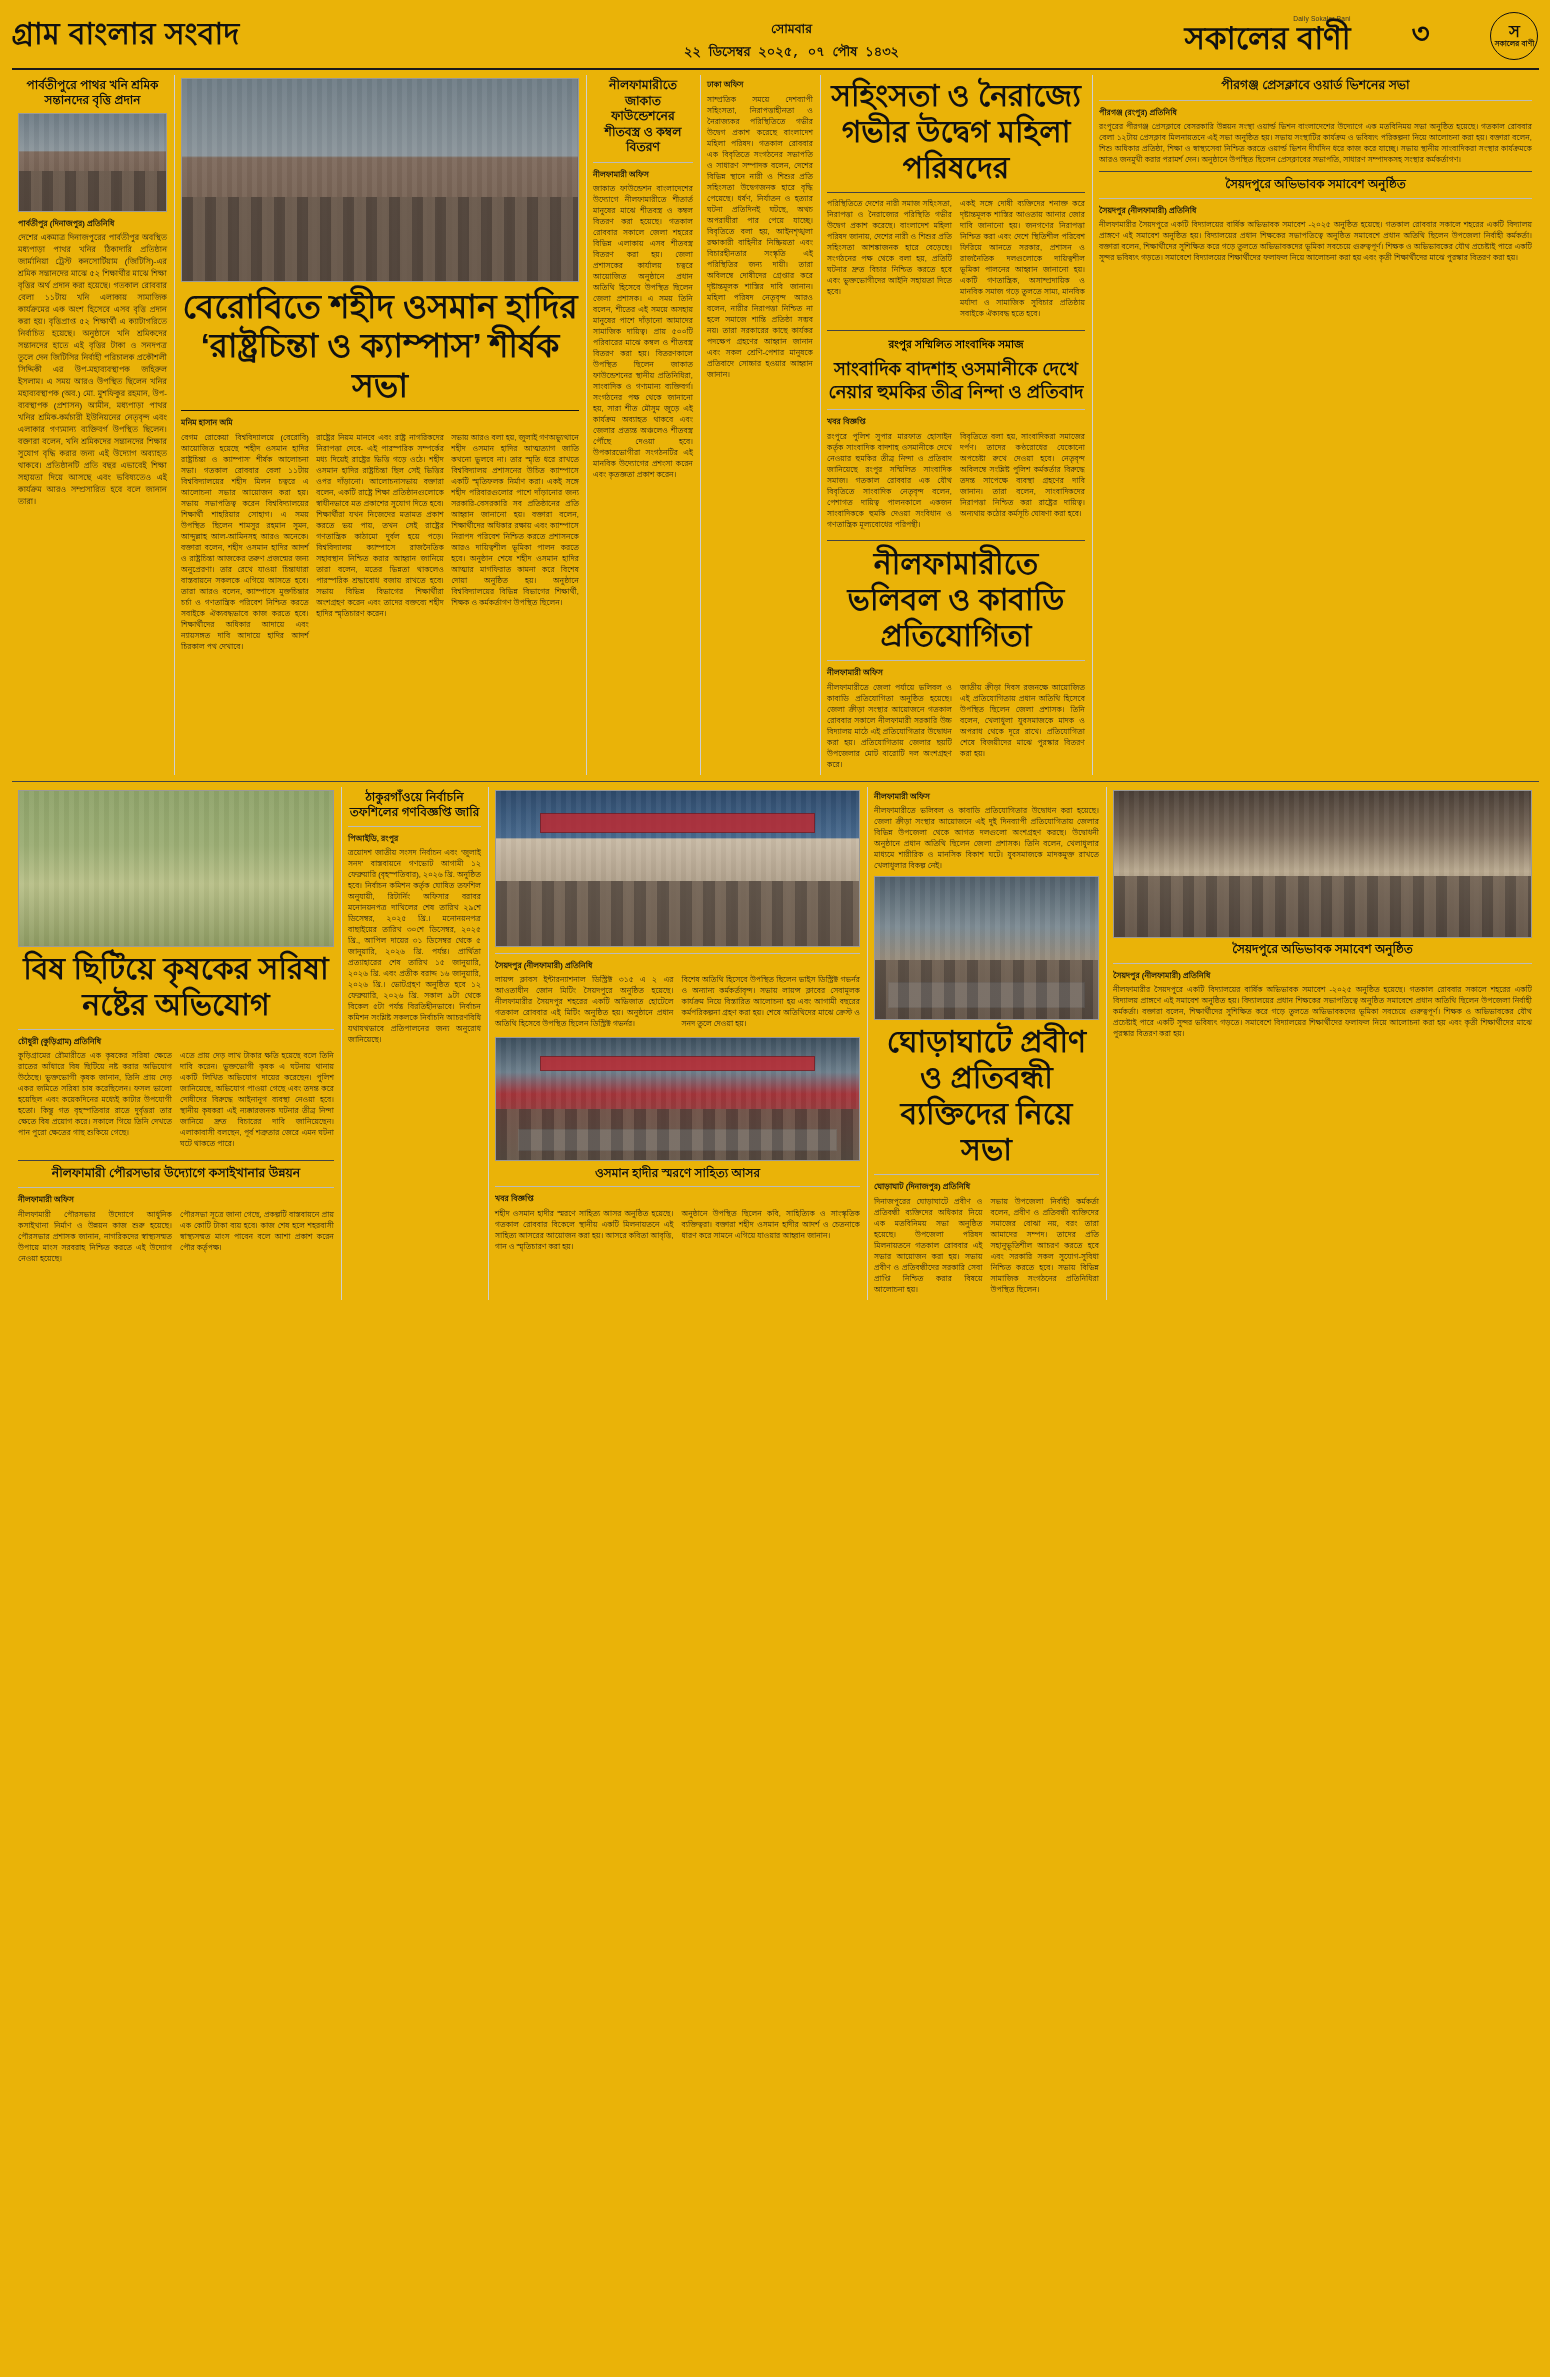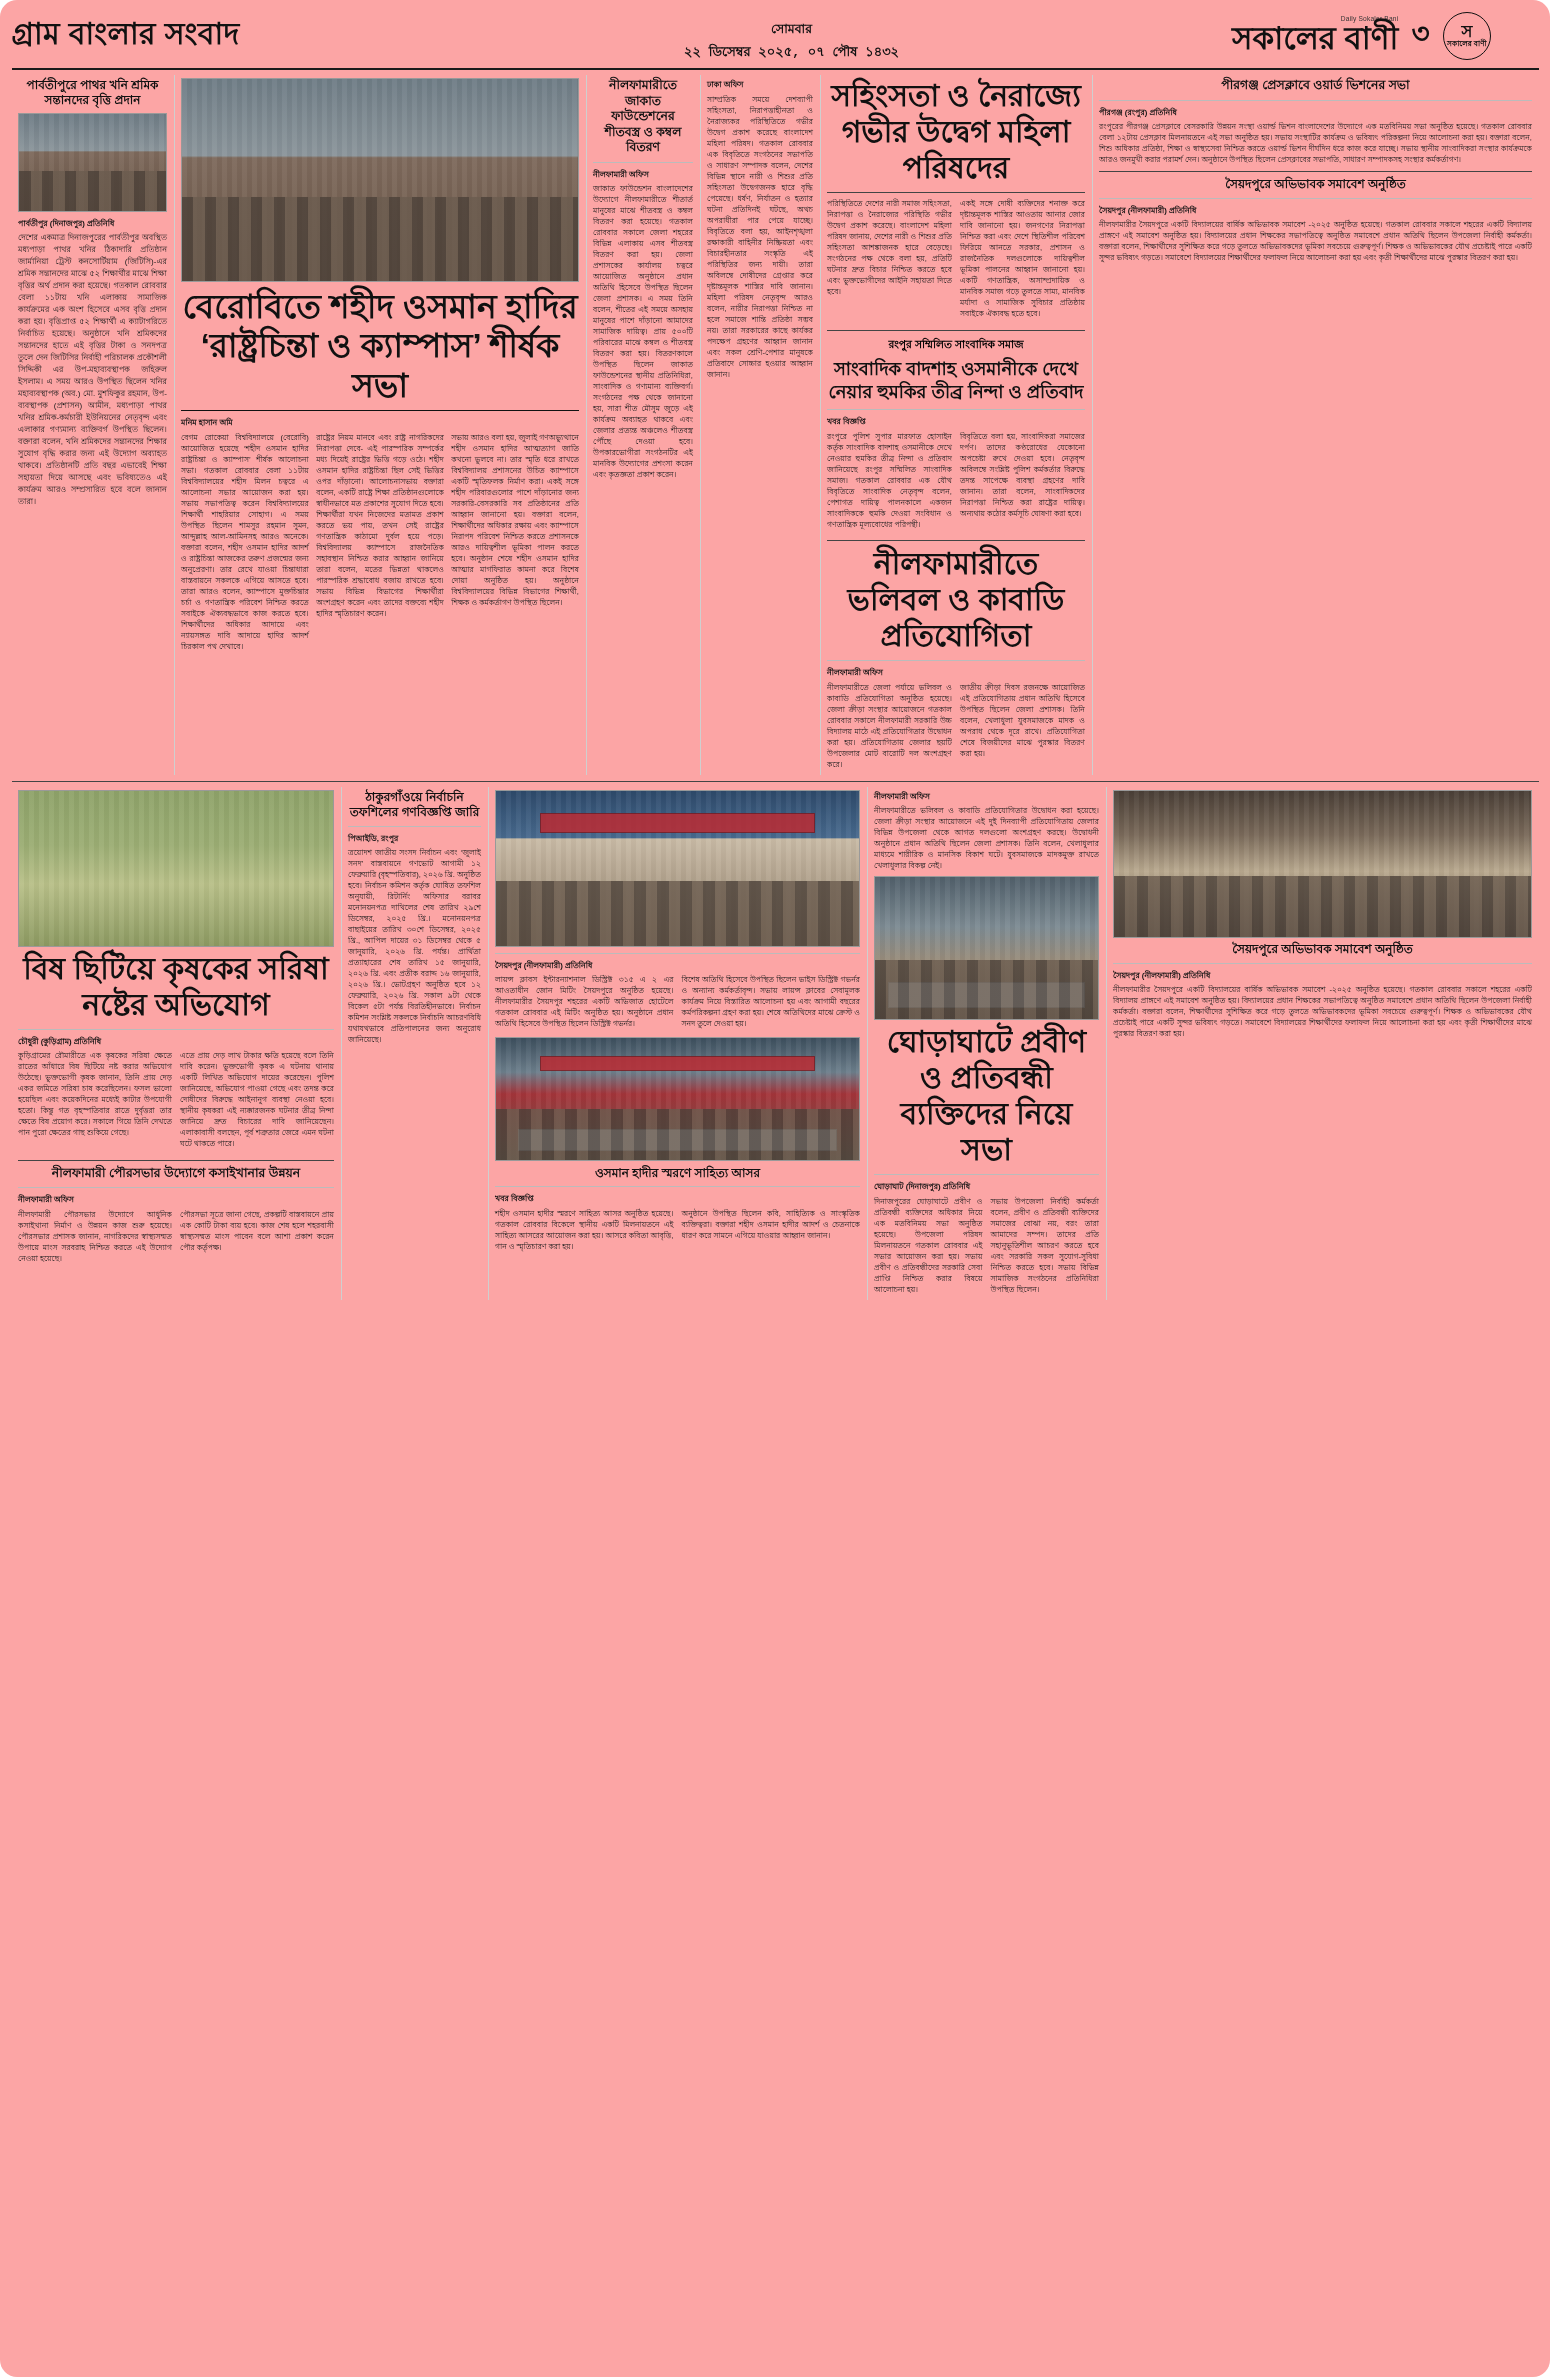--- a/index.html
+++ b/index.html
@@ -4,24 +4,23 @@
 <style>
   * { box-sizing: border-box; }
   html, body {
     margin: 0; padding: 0;
     background: #ffffff;
     font-family: "Liberation Sans", sans-serif;
   }
   .page {
     width: 1550px;
     min-height: 2377px;
-    background: #fca5a5;
+    background: #eab308;
     padding: 8.2px 11.5px 15px 11.5px;
     position: relative;
-    border-radius: 17px;
   }
 
   
   .masthead {
     display: flex;
     align-items: center;
     border-bottom: 2.5px solid #1a1a1a;
     padding-bottom: 5px;
     margin-bottom: 5px;
   }
@@ -46,21 +45,21 @@
   }
   .mast-date {
     font-size: 13px;
     color: #111;
     font-weight: bold;
   }
   .mast-right {
     flex: 0 0 354px;
     display: flex;
     align-items: center;
-    justify-content: center;
+    justify-content: space-between;
     gap: 8.2px;
   }
   .mast-logo-block { text-align: right; line-height: 1.05; }
   .mast-logo-sub {
     font-size: 6.6px;
     color: #333;
     letter-spacing: 0.2px;
   }
   .mast-logo-main {
     font-size: 31px;

